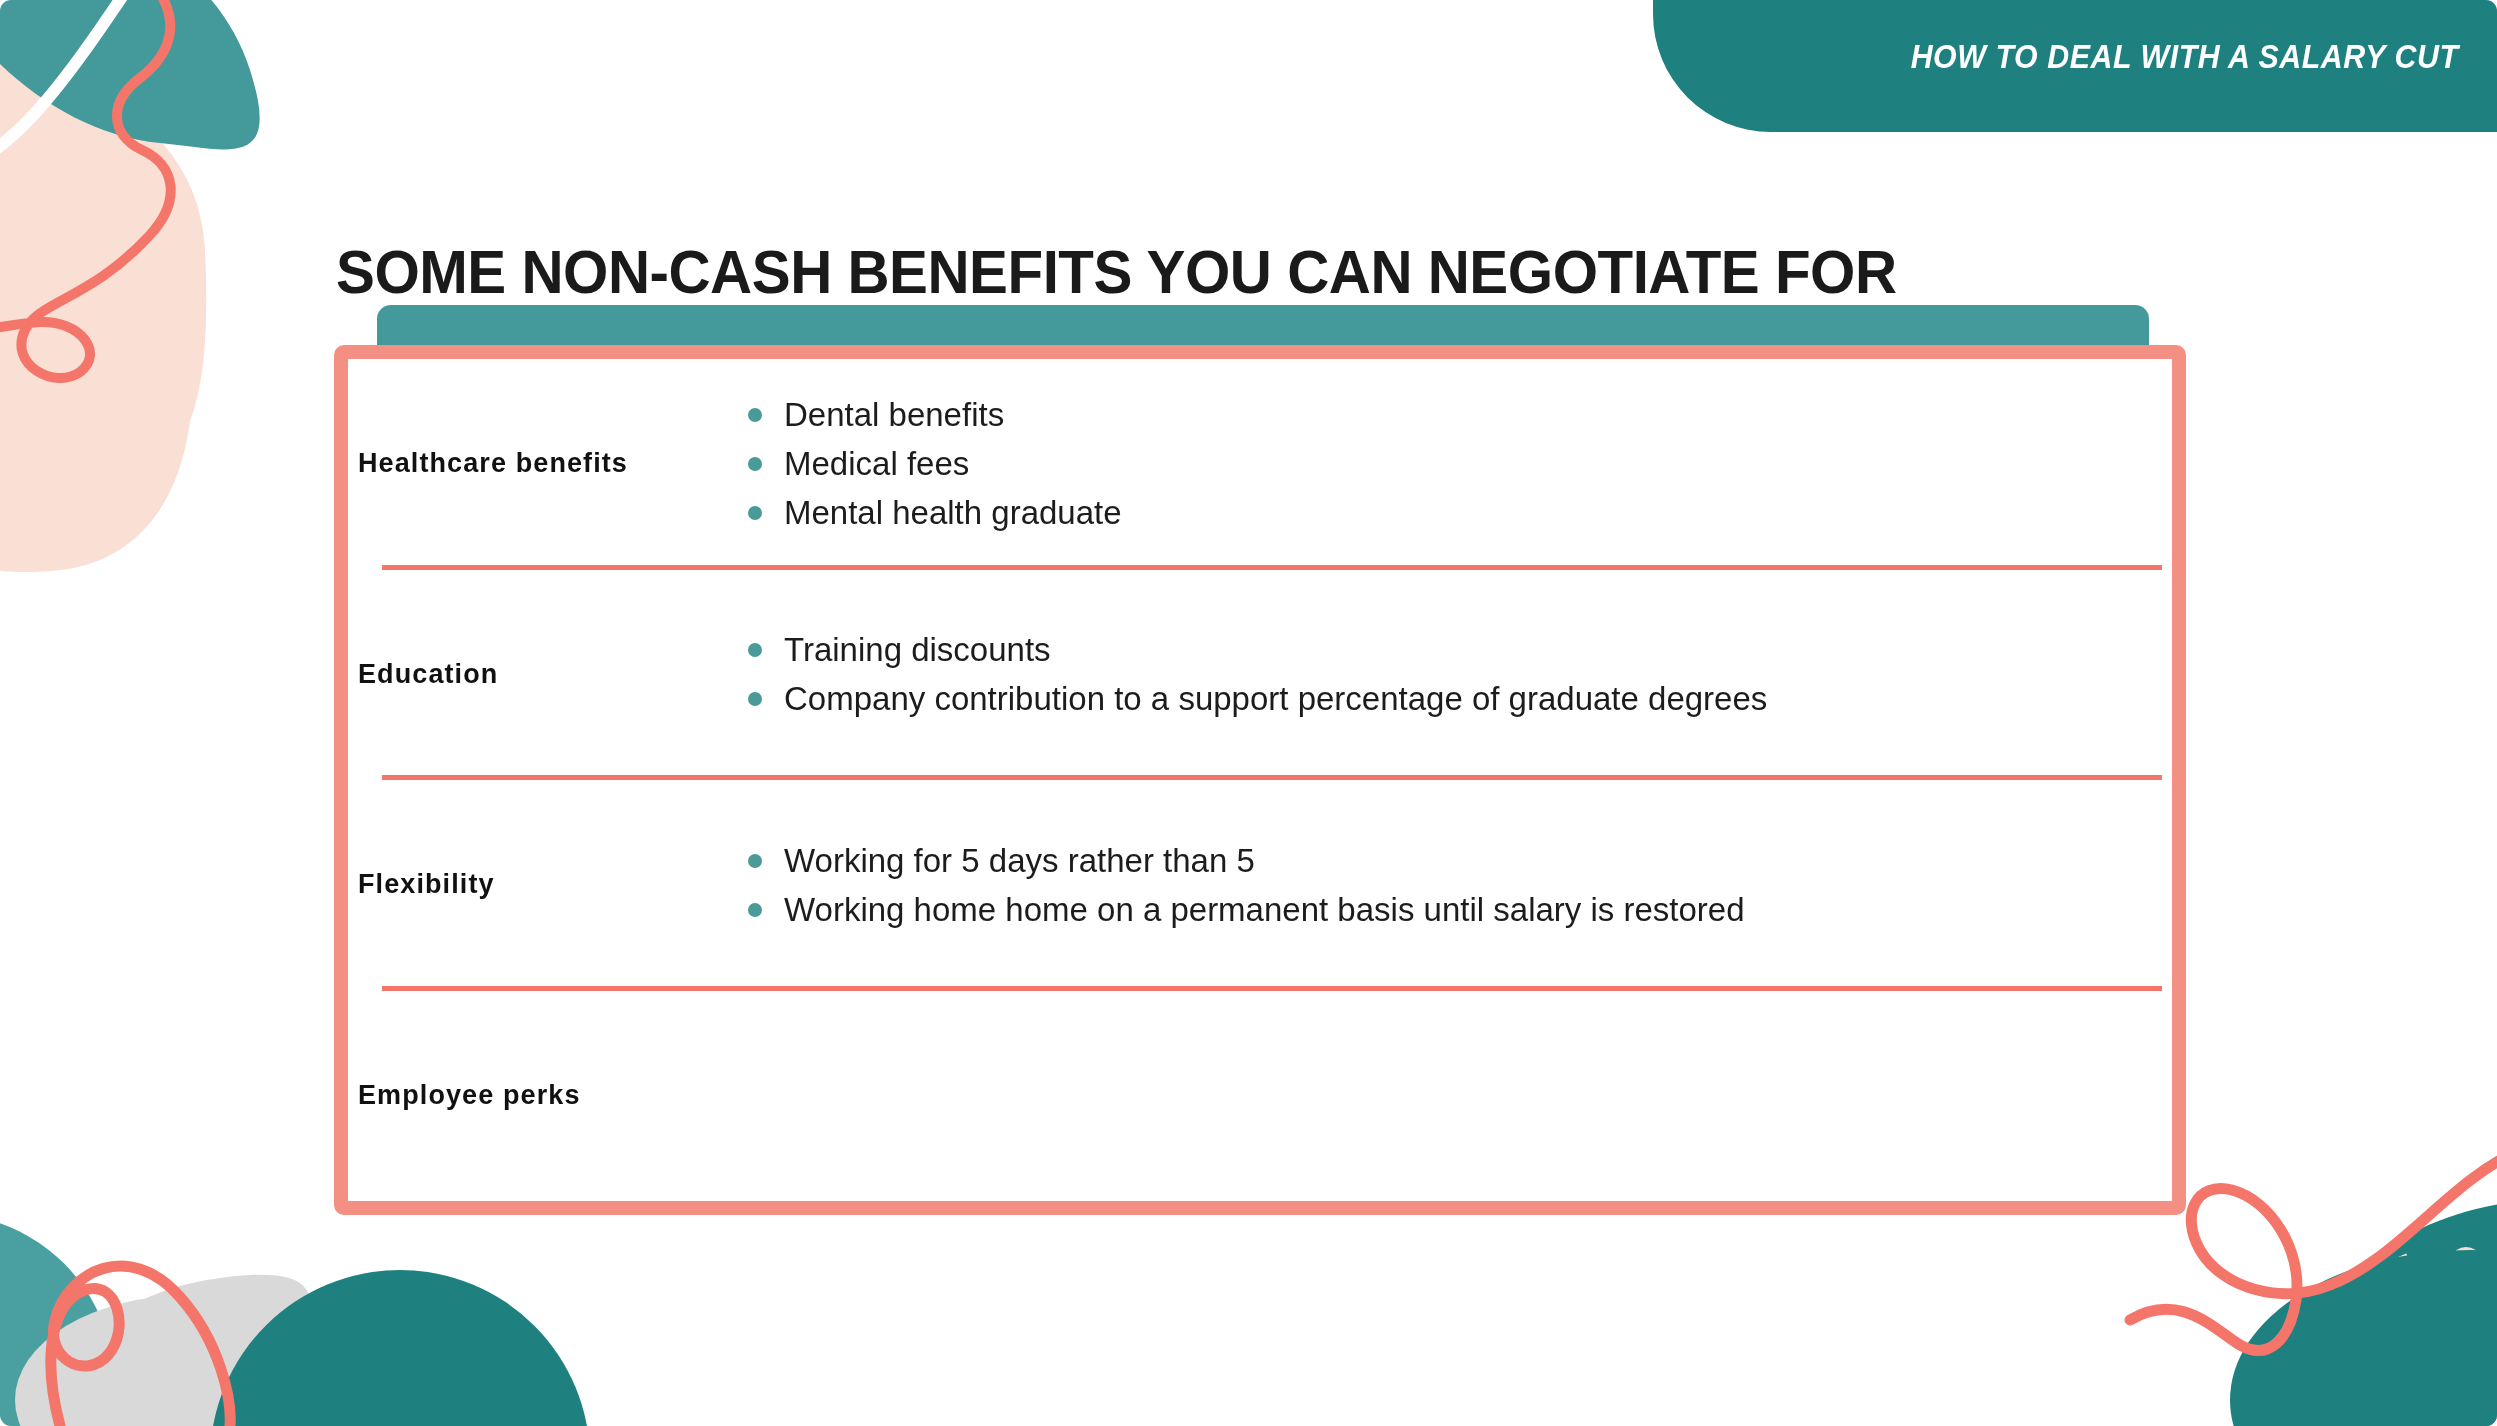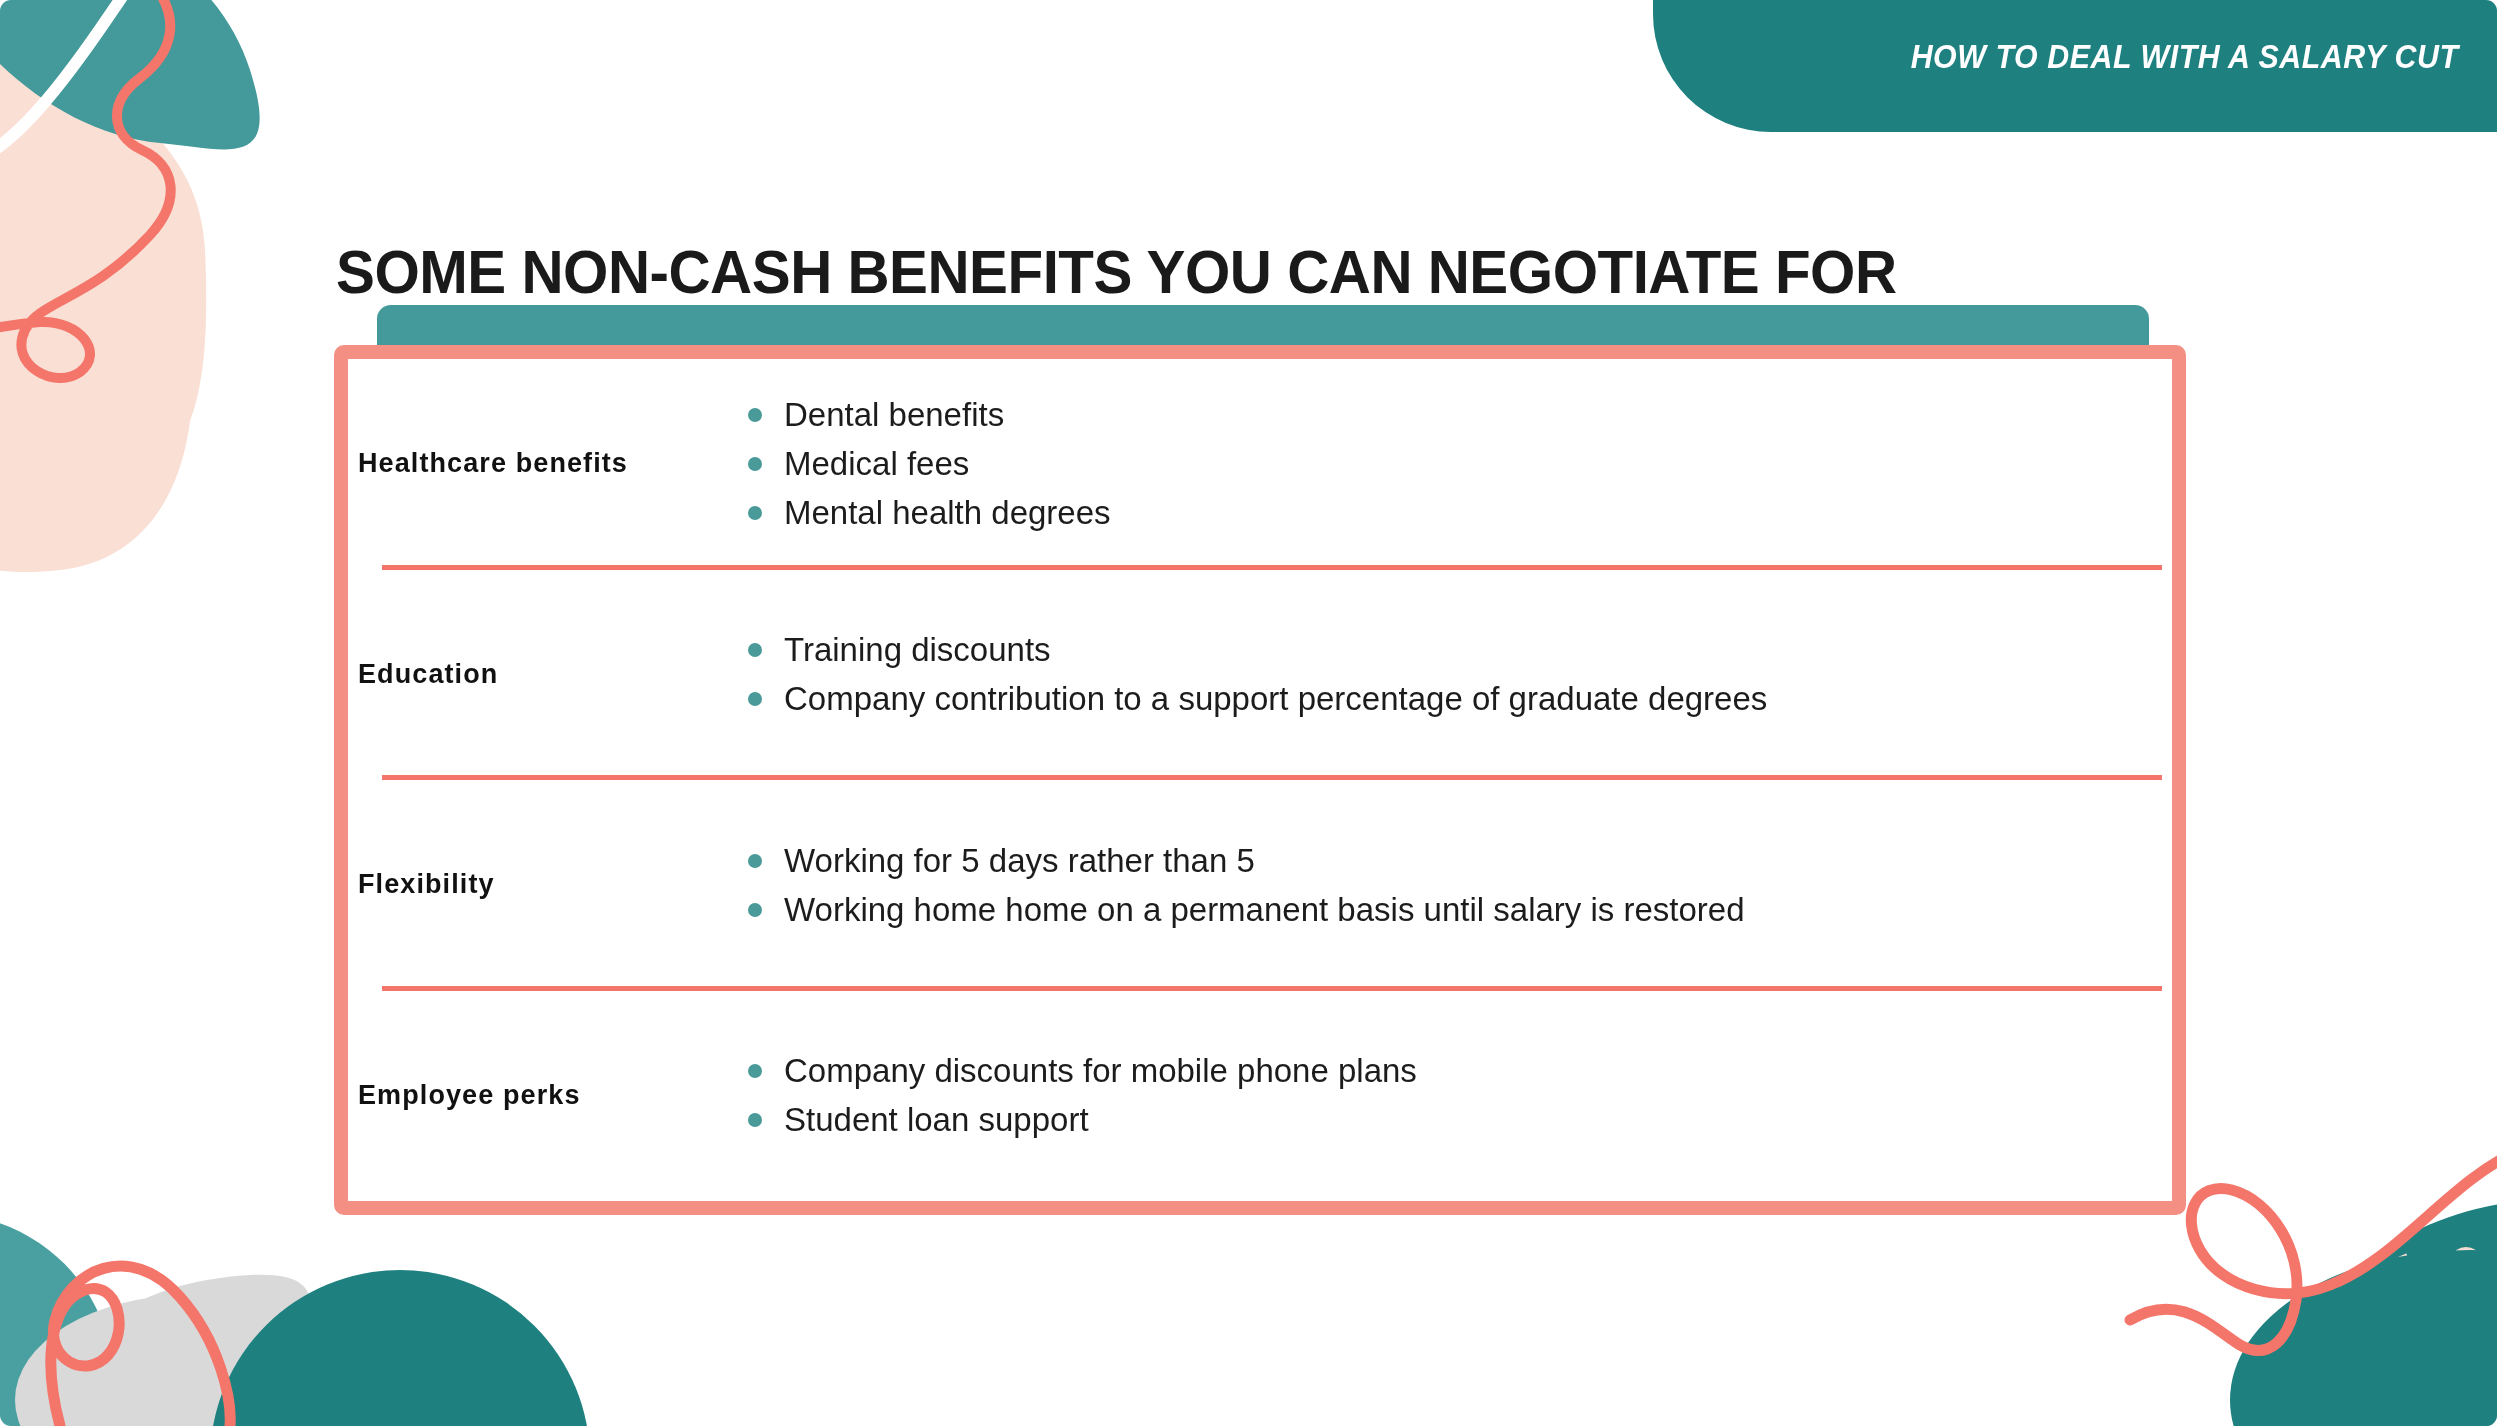--- a/index.html
+++ b/index.html
@@ -212,21 +212,21 @@
           <div class="benefit-item">
             <span class="bullet"></span>
             <span>Dental benefits</span>
           </div>
           <div class="benefit-item">
             <span class="bullet"></span>
             <span>Medical fees</span>
           </div>
           <div class="benefit-item">
             <span class="bullet"></span>
-            <span>Mental health degrees</span>
+            <span>Mental health graduate</span>
           </div>
         </div>
         <div class="row-divider"></div>
       </div>
 
       <div class="benefit-row">
         <div class="benefit-label">Education</div>
         <div class="benefit-items">
           <div class="benefit-item">
             <span class="bullet"></span>
@@ -250,28 +250,18 @@
           <div class="benefit-item">
             <span class="bullet"></span>
             <span>Working home home on a permanent basis until salary is restored</span>
           </div>
         </div>
         <div class="row-divider"></div>
       </div>
 
       <div class="benefit-row">
         <div class="benefit-label">Employee perks</div>
-        <div class="benefit-items">
-          <div class="benefit-item">
-            <span class="bullet"></span>
-            <span>Company discounts for mobile phone plans</span>
-          </div>
-          <div class="benefit-item">
-            <span class="bullet"></span>
-            <span>Student loan support</span>
-          </div>
-        </div>
       </div>
 
     </div>
   </div>
 
 </div>
 
 </body></html>

